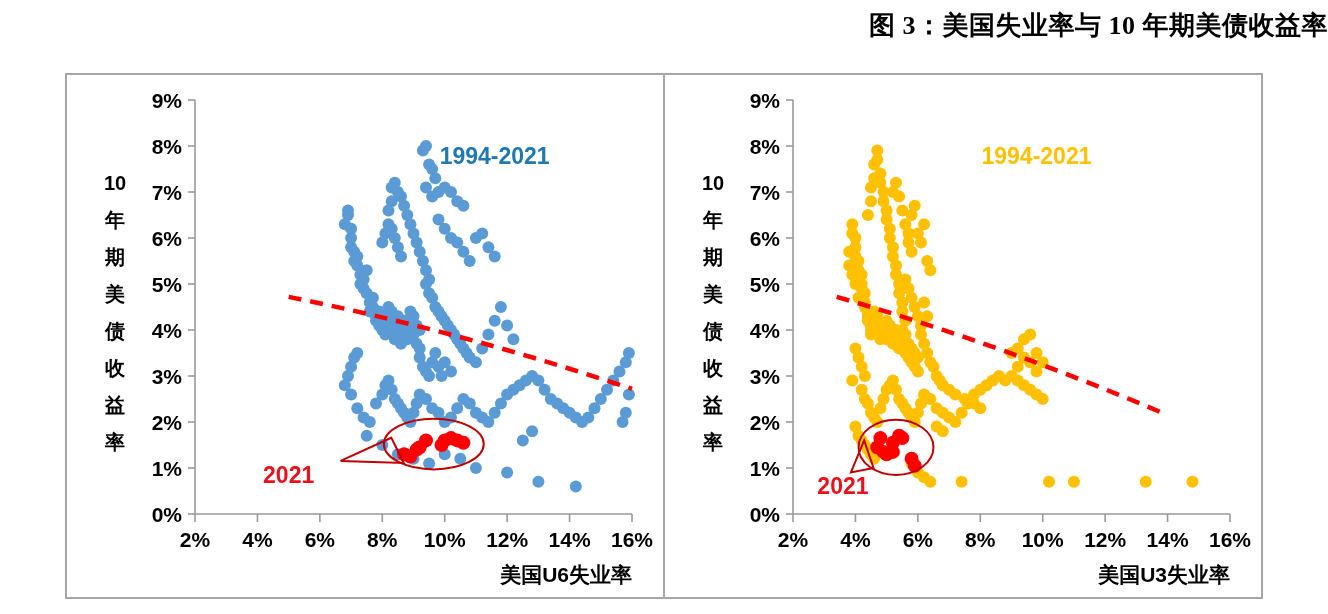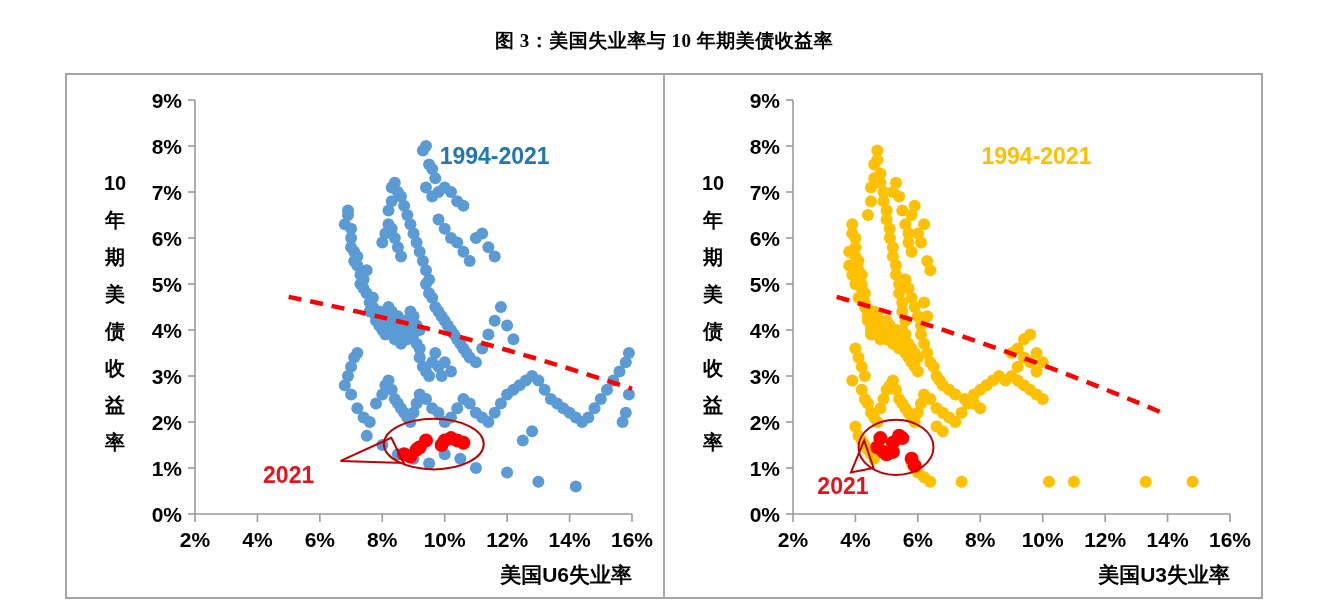--- a/index.html
+++ b/index.html
@@ -12,28 +12,27 @@
     height: 614px;
     font-family: "Liberation Sans", "DejaVu Sans", sans-serif;
     overflow: hidden;
     position: relative;
   }
   #figure-title {
     position: absolute;
     left: 0;
     top: 8px;
     width: 1328px;
-    text-align: center;
+    text-align: right;
     font-family: "Liberation Serif", "DejaVu Serif", serif;
-    font-size: 19px;
+    font-size: 26px;
     font-weight: bold;
     color: #000000;
     letter-spacing: 0.5px;
     white-space: nowrap;
-    margin-top: 20px;
   }
   .panel {
     position: absolute;
     top: 73px;
     height: 526px;
     border: 2px solid #a6a6a6;
     box-sizing: border-box;
     background: #ffffff;
   }
   #panel-left  { left: 65px;  width: 600px; }

